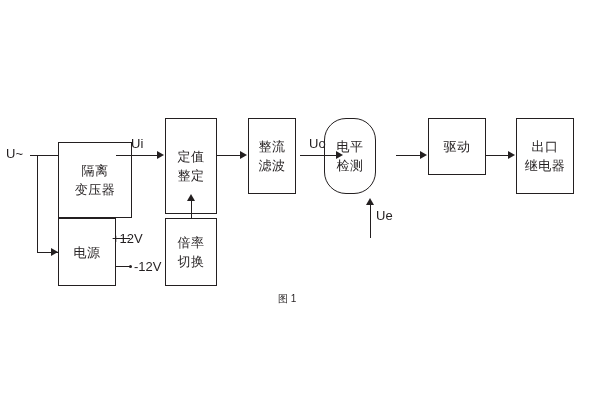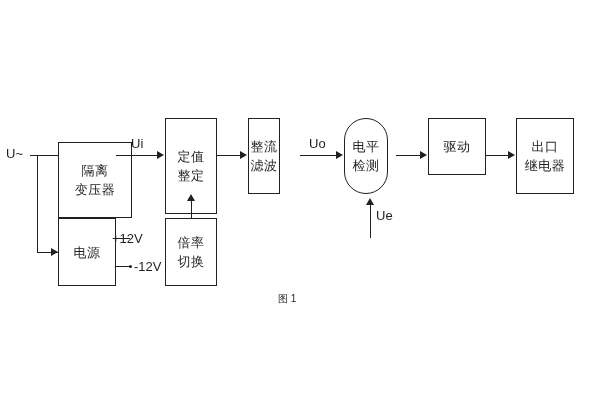--- a/index.html
+++ b/index.html
@@ -84,26 +84,26 @@
   <div class="box" style="left:58px; top:118px; width:74px; height:76px;margin-top:24px;">
     <span class="ln">隔离</span>
     <span class="ln">变压器</span>
   </div>
 
   <div class="box" style="left:165px; top:118px; width:52px; height:96px;">
     <span class="ln">定值</span>
     <span class="ln">整定</span>
   </div>
 
-  <div class="box" style="left:248px; top:118px; width:32px; height:76px;">
+  <div class="box" style="left:248px; top:118px; width:48px; height:76px;">
     <span class="ln">整流</span>
     <span class="ln">滤波</span>
   </div>
 
-  <div class="box" style="left:344px; top:118px; width:44px; height:76px;border-radius:22px;">
+  <div class="box" style="left:324px; top:118px; width:52px; height:76px;border-radius:22px;">
     <span class="ln">电平</span>
     <span class="ln">检测</span>
   </div>
 
   <div class="box" style="left:428px; top:118px; width:58px; height:57px;">
     <span class="ln">驱动</span>
   </div>
 
   <div class="box" style="left:516px; top:118px; width:58px; height:76px;">
     <span class="ln">出口</span>

